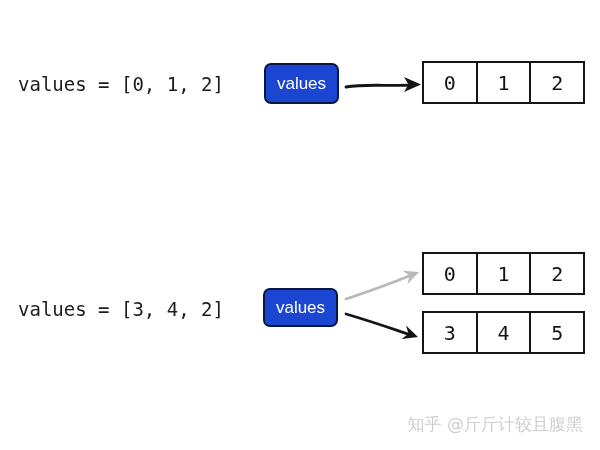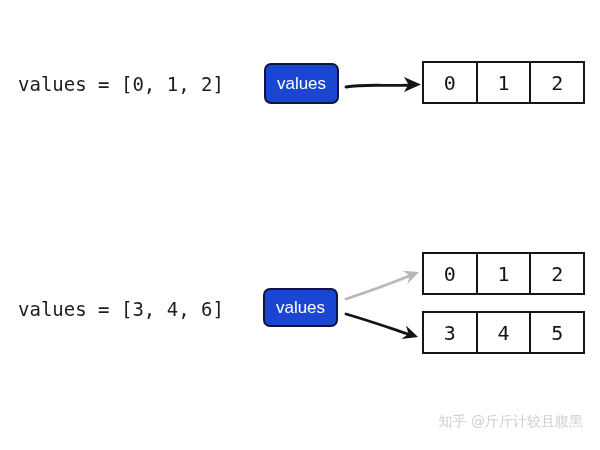--- a/index.html
+++ b/index.html
@@ -91,21 +91,21 @@
     justify-content: center;
     font-size: 20px;
     color: var(--cell-text);
   }
   .cell + .cell { border-left: 2.5px solid var(--box-border); }
   .watermark {
     position: absolute;
     right: 17px;
     top: 413px;
     font-family: "DejaVu Sans", sans-serif;
-    font-size: 14px;
+    font-size: 17px;
     color: var(--watermark-text);
     text-shadow: 1px 1px 0 #ffffff;
     white-space: nowrap;
     margin-left: 15px;
   }
 </style>
 </head>
 <body>
 
 <div class="canvas">
@@ -127,21 +127,21 @@
   <div class="pill pill1">
     <span class="pill-label">values</span>
   </div>
 
   <div class="array-box arr1">
     <div class="cell">0</div>
     <div class="cell">1</div>
     <div class="cell">2</div>
   </div>
 
-  <div class="code-line row2">values = [3, 4, 6]</div>
+  <div class="code-line row2">values = [3, 4, 2]</div>
 
   <div class="pill pill2">
     <span class="pill-label">values</span>
   </div>
 
   <div class="array-box arr2">
     <div class="cell">0</div>
     <div class="cell">1</div>
     <div class="cell">2</div>
   </div>

